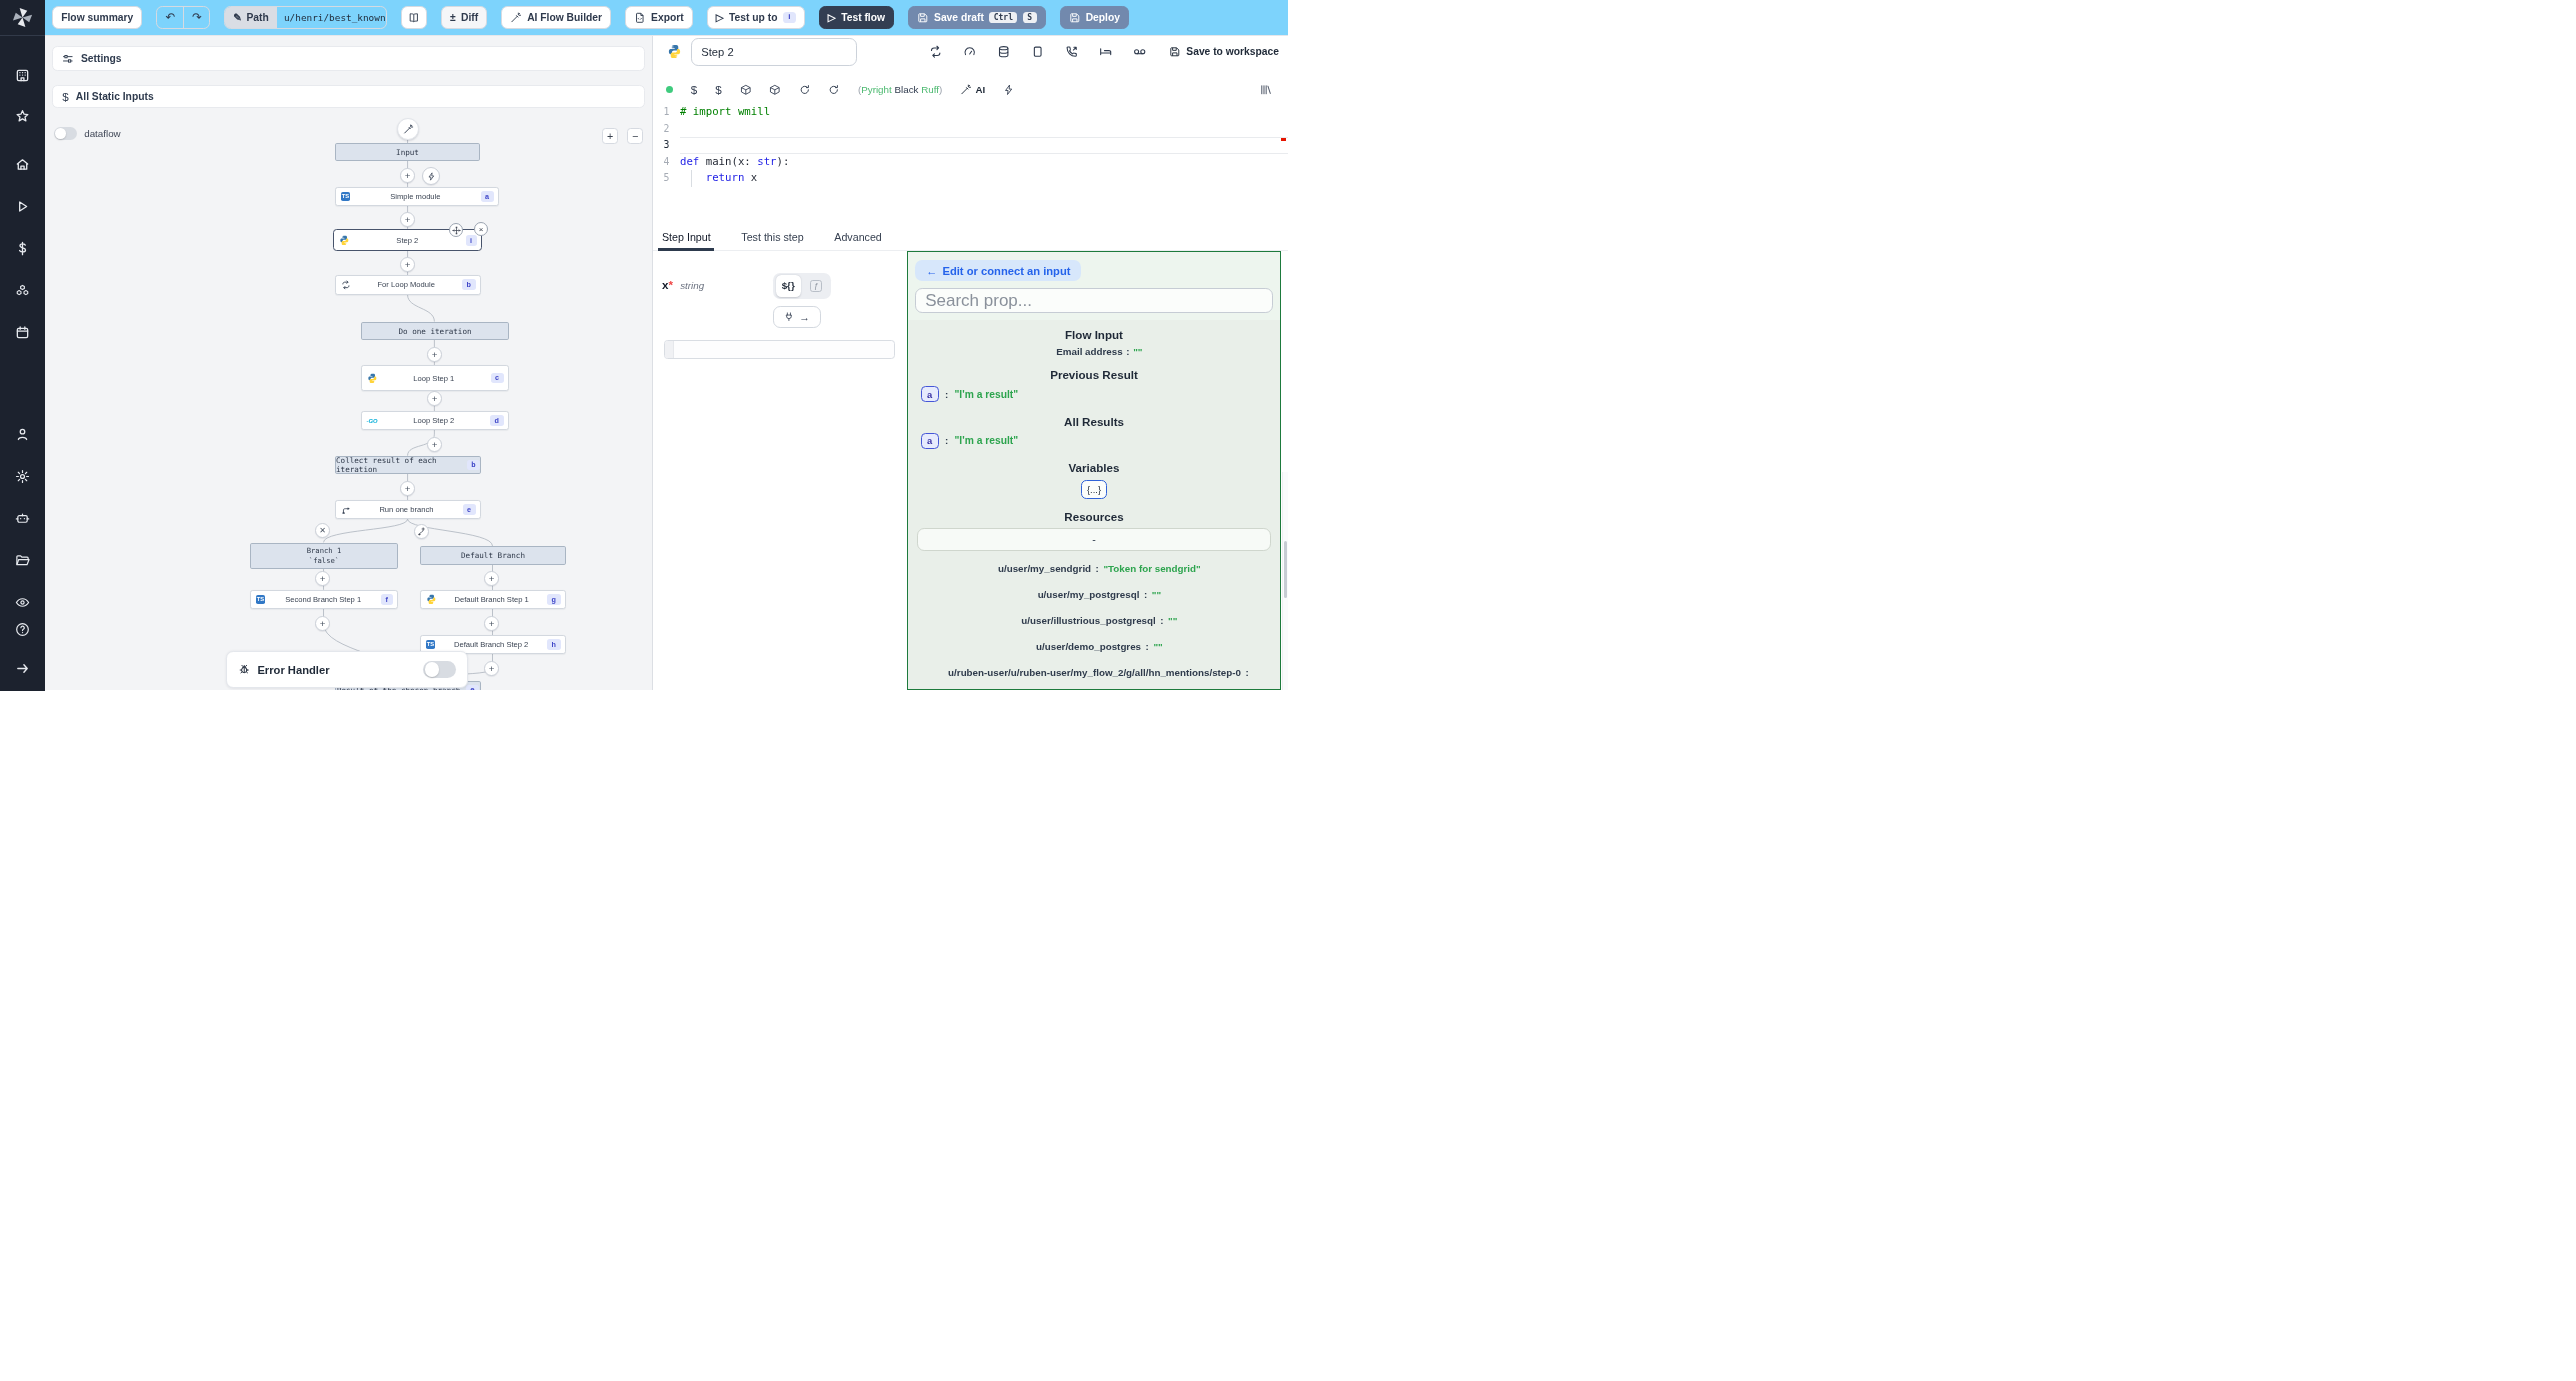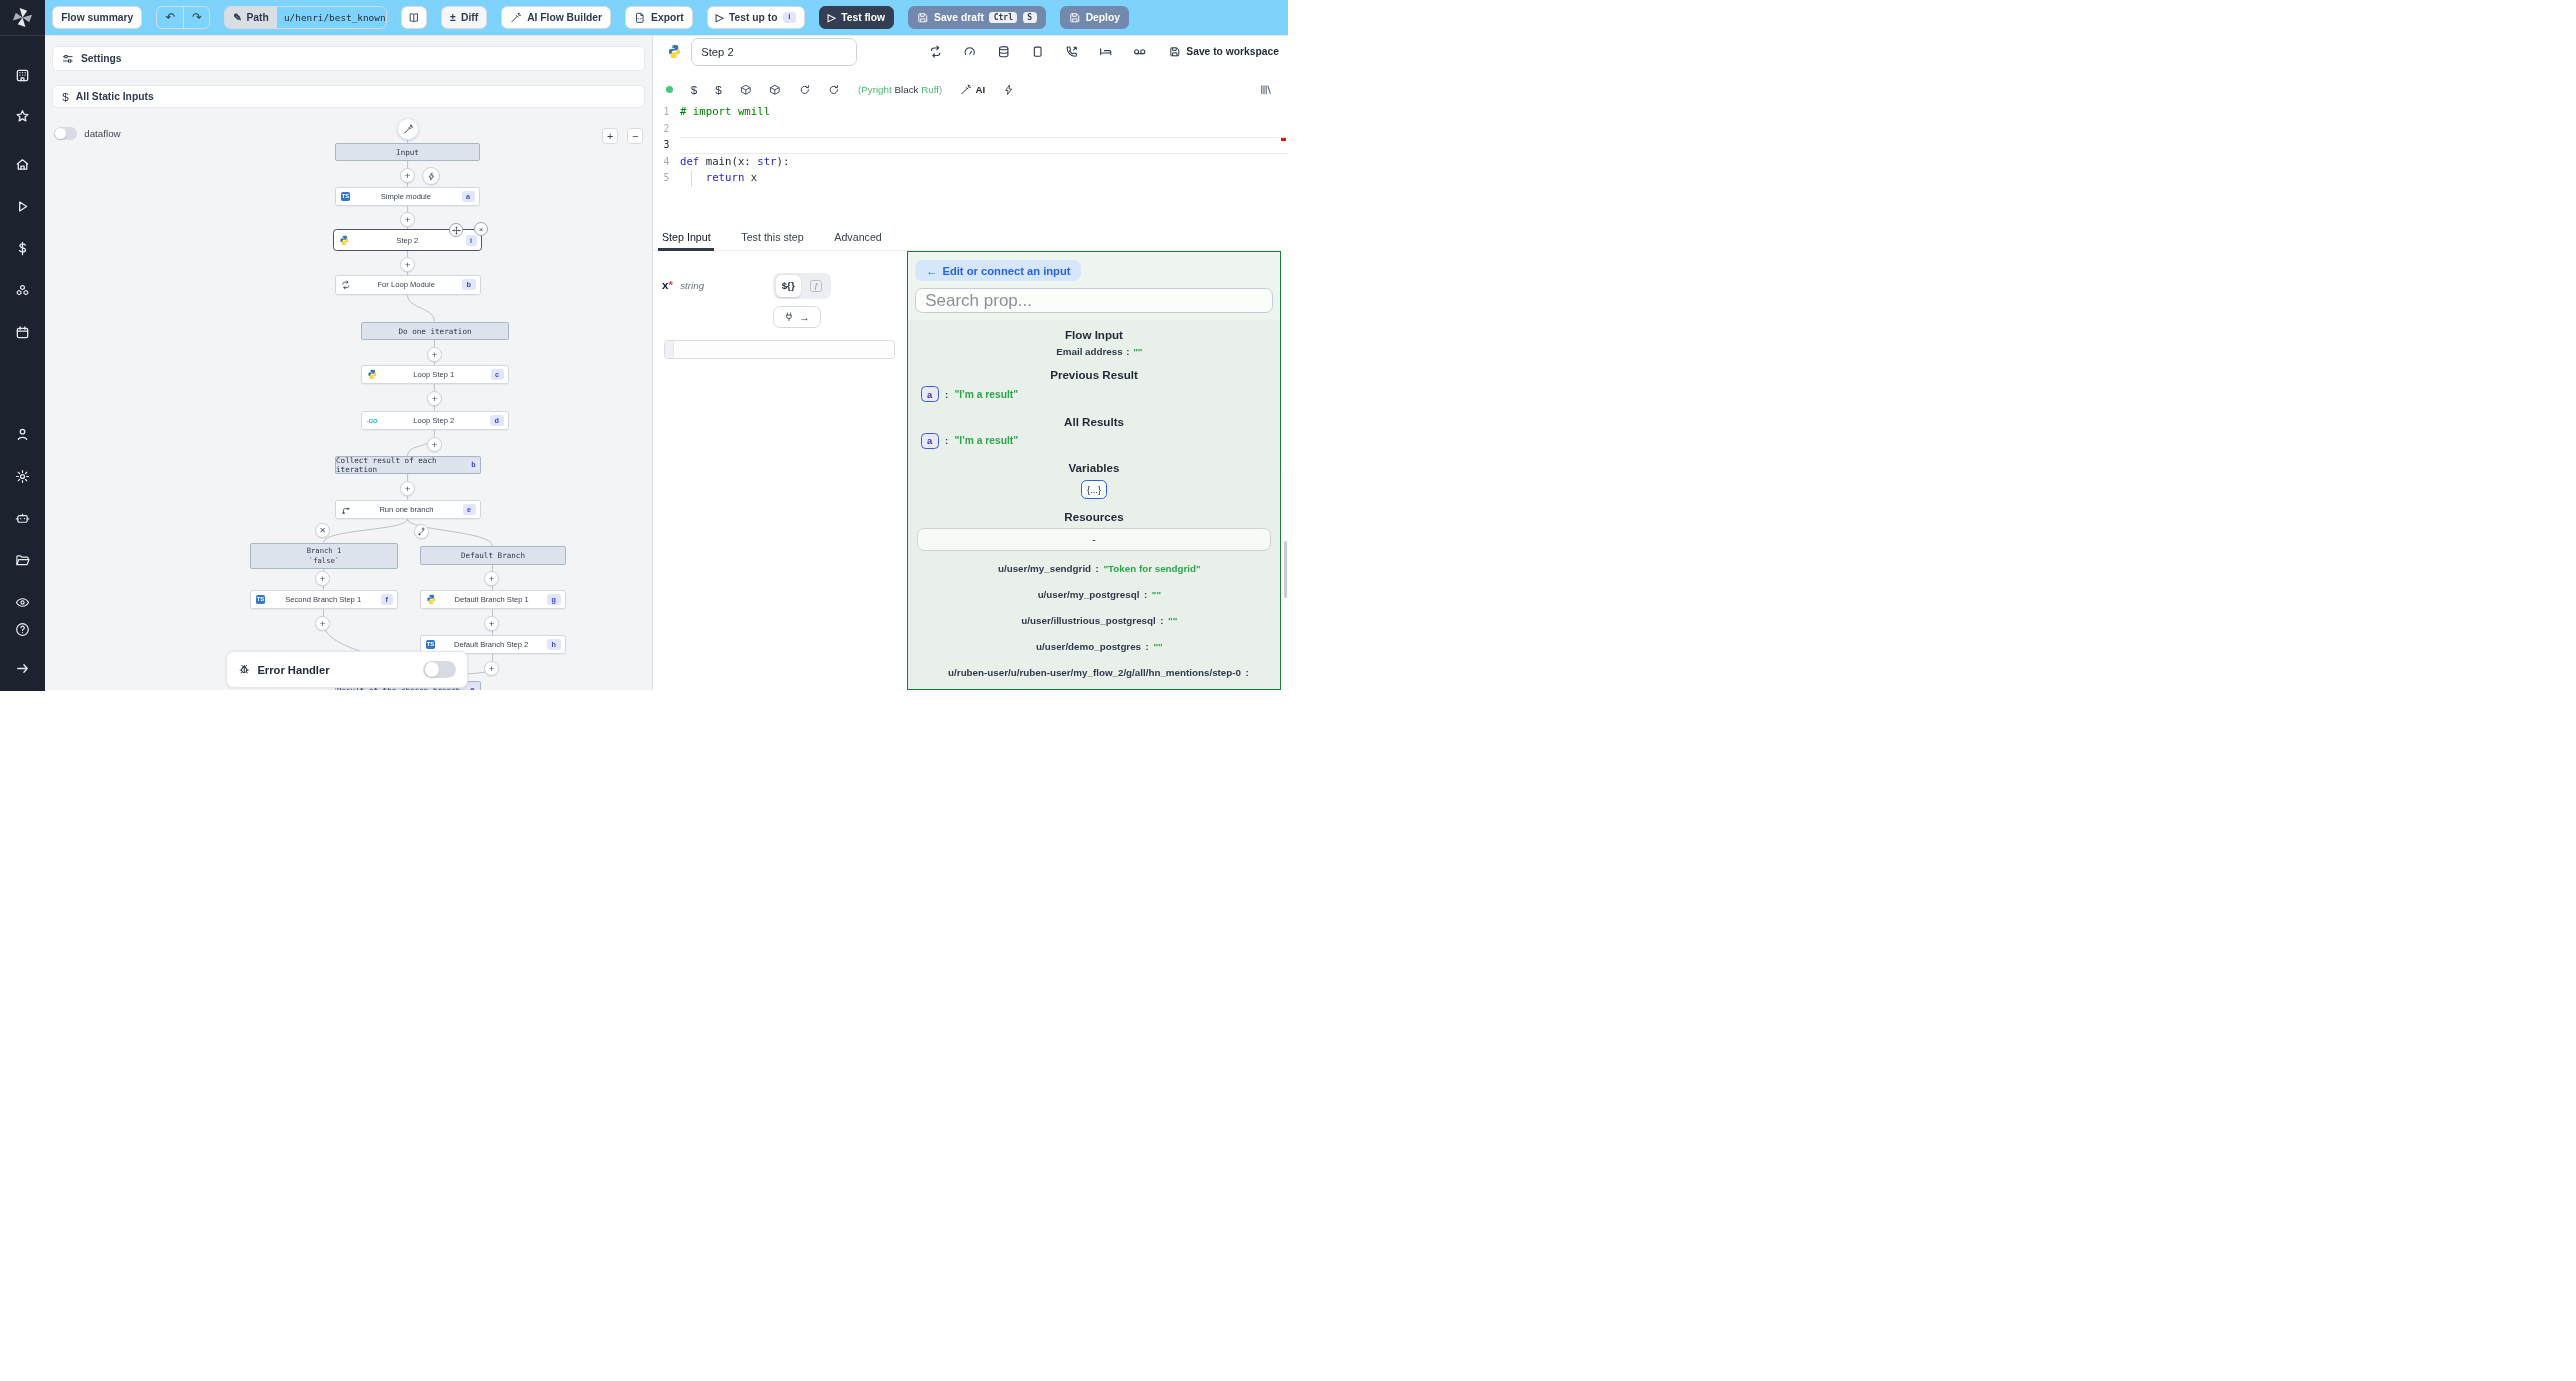--- a/index.html
+++ b/index.html
@@ -367,21 +367,21 @@
         <span>Input</span>
       </div>
 
     <div class="pcirc" style="left:355px;top:138px;">+</div>
     <div class="pcirc" style="left:377px;top:137px;width:18px;height:18px;">
         <svg width="9" height="9" viewBox="0 0 16 16" fill="none" stroke="#2f3a4d" stroke-width="1.3" stroke-linejoin="round">
           <path d="M9 1.5 3.5 9H7l-.8 5.5L12 7H8.5Z"></path>
         </svg>
       </div>
 
-    <div class="gnode mnode" style="left:290px;top:157px;width:145px;height:19px;">
+    <div class="gnode mnode" style="left:290px;top:157px;width:164px;height:19px;">
       <span class="ts-ic">TS</span>
       <span class="lbl">Simple module</span>
       <span class="nbadge">a</span>
     </div>
 
     <div class="pcirc" style="left:355px;top:182px;">+</div>
 
     <div class="gnode mnode selnode" style="left:288px;top:199px;width:149px;height:22.4px;">
       <svg width="10.7" height="10.7" viewBox="0 0 16 16">
           <path fill="#3776ab" d="M8 1C5.8 1 5.2 1.9 5.2 3v1.5h3v.7H3.8C2.7 5.2 2 6.1 2 7.9c0 1.9.7 2.9 1.8 2.9h1.4V9.2C5.2 8 6.2 7 7.4 7h2.9c1 0 1.7-.8 1.7-1.8V3c0-1.1-.9-2-2-2Z"></path>
@@ -410,21 +410,21 @@
       <span class="lbl">For Loop Module</span>
       <span class="nbadge">b</span>
     </div>
 
     <div class="gnode vnode" style="left:316px;top:292px;width:148px;height:18px;">
         <span>Do one iteration</span>
       </div>
 
     <div class="pcirc" style="left:382px;top:317px;">+</div>
 
-    <div class="gnode mnode" style="left:316px;top:335px;width:148px;height:19px;">
+    <div class="gnode mnode" style="left:316px;top:335px;width:148px;height:26px;">
       <svg width="10.7" height="10.7" viewBox="0 0 16 16">
           <path fill="#3776ab" d="M8 1C5.8 1 5.2 1.9 5.2 3v1.5h3v.7H3.8C2.7 5.2 2 6.1 2 7.9c0 1.9.7 2.9 1.8 2.9h1.4V9.2C5.2 8 6.2 7 7.4 7h2.9c1 0 1.7-.8 1.7-1.8V3c0-1.1-.9-2-2-2Z"></path>
           <path fill="#ffd43b" d="M8 15c2.2 0 2.8-.9 2.8-2v-1.5h-3v-.7h4.4c1.1 0 1.8-1 1.8-2.9 0-1.8-.7-2.7-1.8-2.7h-1.4v1.6c0 1.2-1 2.2-2.2 2.2H5.7c-1 0-1.7.8-1.7 1.8V13c0 1.1.9 2 2 2Z"></path>
         </svg>
       <span class="lbl">Loop Step 1</span>
       <span class="nbadge">c</span>
     </div>
 
     <div class="pcirc" style="left:382px;top:361px;">+</div>
 

